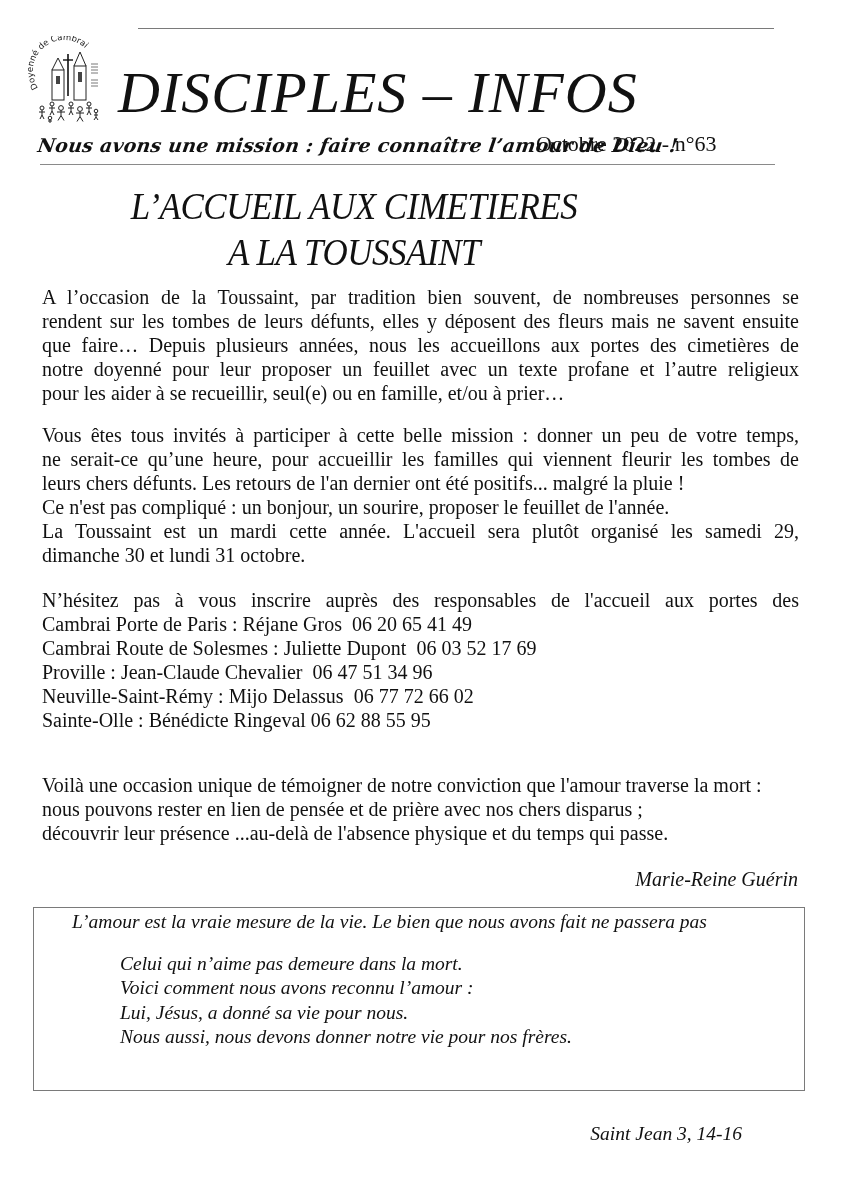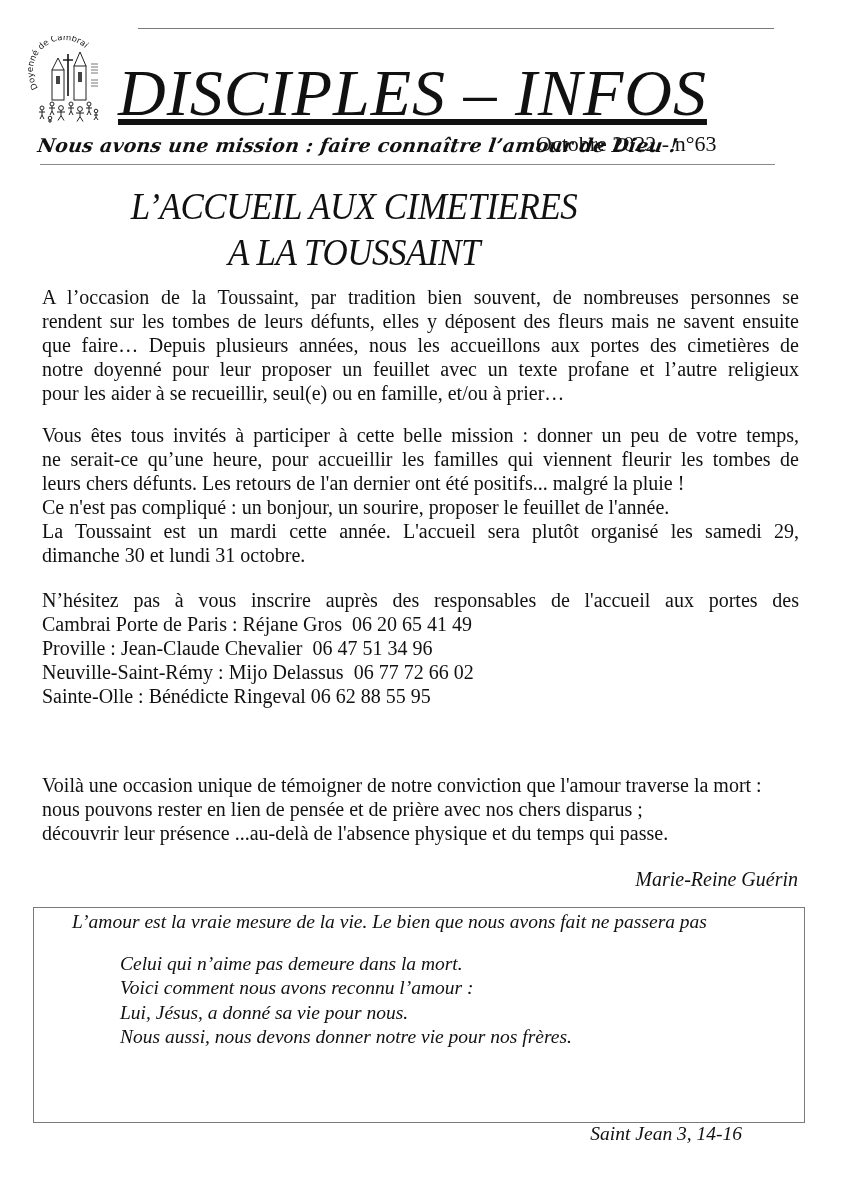--- a/index.html
+++ b/index.html
@@ -2,39 +2,39 @@
 <html><head>
   <meta charset="utf-8">
   <style>
     html, body { margin: 0; padding: 0; background: #ffffff; }
     body { width: 848px; height: 1200px; position: relative; overflow: hidden;
            font-family: "Liberation Serif", "DejaVu Serif", serif; color: #111; }
     .top-rule { position: absolute; left: 138px; top: 28px; width: 636px; height: 0;
                 border-top: 1.5px solid #7a7a7a; }
     .logo { position: absolute; left: 28px; top: 36px; width: 78px; height: 92px; }
     .masthead-title { position: absolute; left: 118px; top: 52px; font-style: italic;
-                      font-size: 66px; line-height: 82px; letter-spacing: 1px; white-space: nowrap; text-decoration: underline; }
+                      font-size: 58px; line-height: 82px; letter-spacing: 1px; white-space: nowrap; }
     .motto { position: absolute; left: 38px; top: 133px; font-style: italic; font-weight: bold;
              font-size: 19px; line-height: 24px; letter-spacing: 0.2px; white-space: nowrap;
              font-family: "DejaVu Serif", serif; transform: skewX(-8deg); transform-origin: left; }
     .issue { position: absolute; left: 536px; top: 131px; font-size: 22px; line-height: 26px; white-space: nowrap; }
     .header-rule { position: absolute; left: 40px; top: 164px; width: 735px; height: 0;
                    border-top: 1.5px solid #8a8a8a; }
     .article-title { position: absolute; left: 0; width: 708px; top: 183px; text-align: center;
                      font-style: italic; font-size: 38px; line-height: 46px; letter-spacing: -0.5px; }
     .article-title div { transform: scaleX(0.92); }
     .body { position: absolute; left: 42px; width: 757px; font-size: 20px; line-height: 23.9px; }
     .p1 { top: 286px; }
     .p2 { top: 424px; }
     .p3 { top: 589px; }
     .p4 { top: 774px; }
     .line { display: block; }
     .just-line { display: block; text-align: justify; text-align-last: justify; }
     .signature { position: absolute; right: 50px; top: 867px; font-style: italic; font-size: 20px; line-height: 24px; }
-    .quote-box { position: absolute; left: 33px; top: 907px; width: 772px; height: 216px;
+    .quote-box { position: absolute; left: 33px; top: 907px; width: 772px; height: 184px;
                  border: 1.5px solid #7a7a7a; box-sizing: border-box; }
     .quote-headline { position: absolute; left: 38px; top: 2px; font-style: italic; font-size: 19.5px; line-height: 24px; white-space: nowrap; }
     .scripture { position: absolute; left: 86px; top: 44px; font-style: italic; font-size: 19.5px; line-height: 24.3px; }
     .scripture div { white-space: nowrap; }
     .scripture-ref { position: absolute; right: 62px; top: 214px; font-style: italic; font-size: 19.5px; line-height: 24px; }
   </style>
 </head>
 <body>
 
 <div class="top-rule"></div>
@@ -113,20 +113,21 @@
   <span class="just-line">ne serait-ce qu’une heure, pour accueillir les familles qui viennent fleurir les tombes de</span>
   <span class="line">leurs chers défunts. Les retours de l'an dernier ont été positifs... malgré la pluie !</span>
   <span class="line">Ce n'est pas compliqué : un bonjour, un sourire, proposer le feuillet de l'année.</span>
   <span class="just-line">La Toussaint est un mardi cette année. L'accueil sera plutôt organisé les samedi 29,</span>
   <span class="line">dimanche 30 et lundi 31 octobre.</span>
 </div>
 
 <div class="body p3">
   <span class="just-line">N’hésitez pas à vous inscrire auprès des responsables de l'accueil aux portes des</span>
   <span class="line" style="white-space:pre">Cambrai Porte de Paris : Réjane Gros  06 20 65 41 49</span>
+  <span class="line" style="white-space:pre">Cambrai Route de Solesmes : Juliette Dupont  06 03 52 17 69</span>
   <span class="line" style="white-space:pre">Proville : Jean-Claude Chevalier  06 47 51 34 96</span>
   <span class="line" style="white-space:pre">Neuville-Saint-Rémy : Mijo Delassus  06 77 72 66 02</span>
   <span class="line" style="white-space:pre">Sainte-Olle : Bénédicte Ringeval 06 62 88 55 95</span>
 </div>
 
 <div class="body p4">
   <span class="line">Voilà une occasion unique de témoigner de notre conviction que l'amour traverse la mort :</span>
   <span class="line">nous pouvons rester en lien de pensée et de prière avec nos chers disparus ;</span>
   <span class="line">découvrir leur présence ...au-delà de l'absence physique et du temps qui passe.</span>
 </div>

